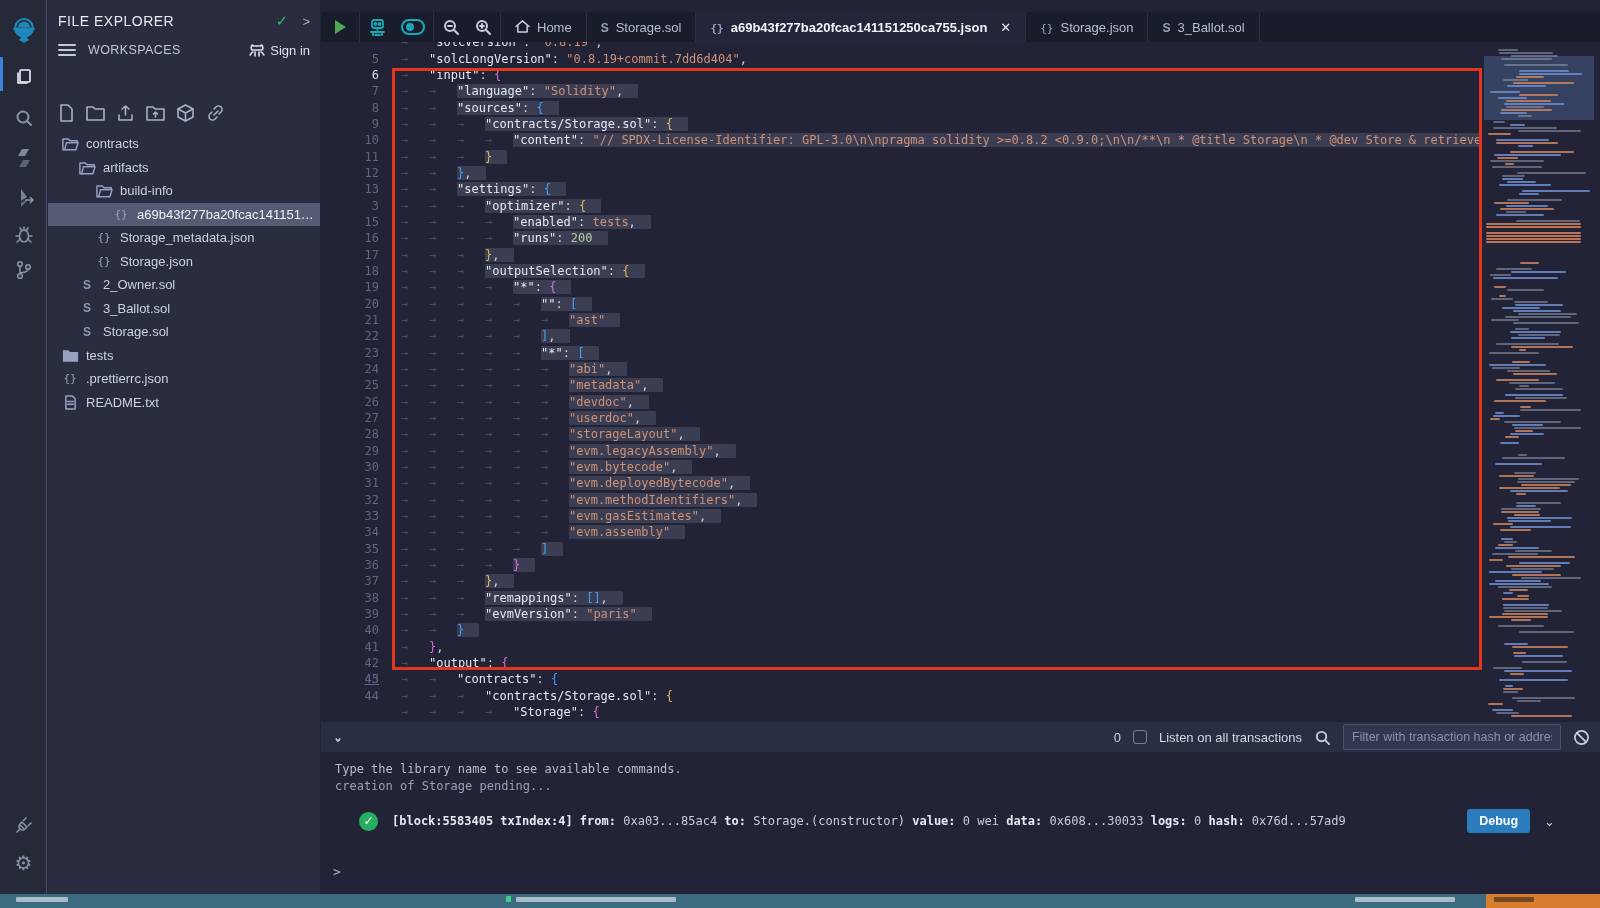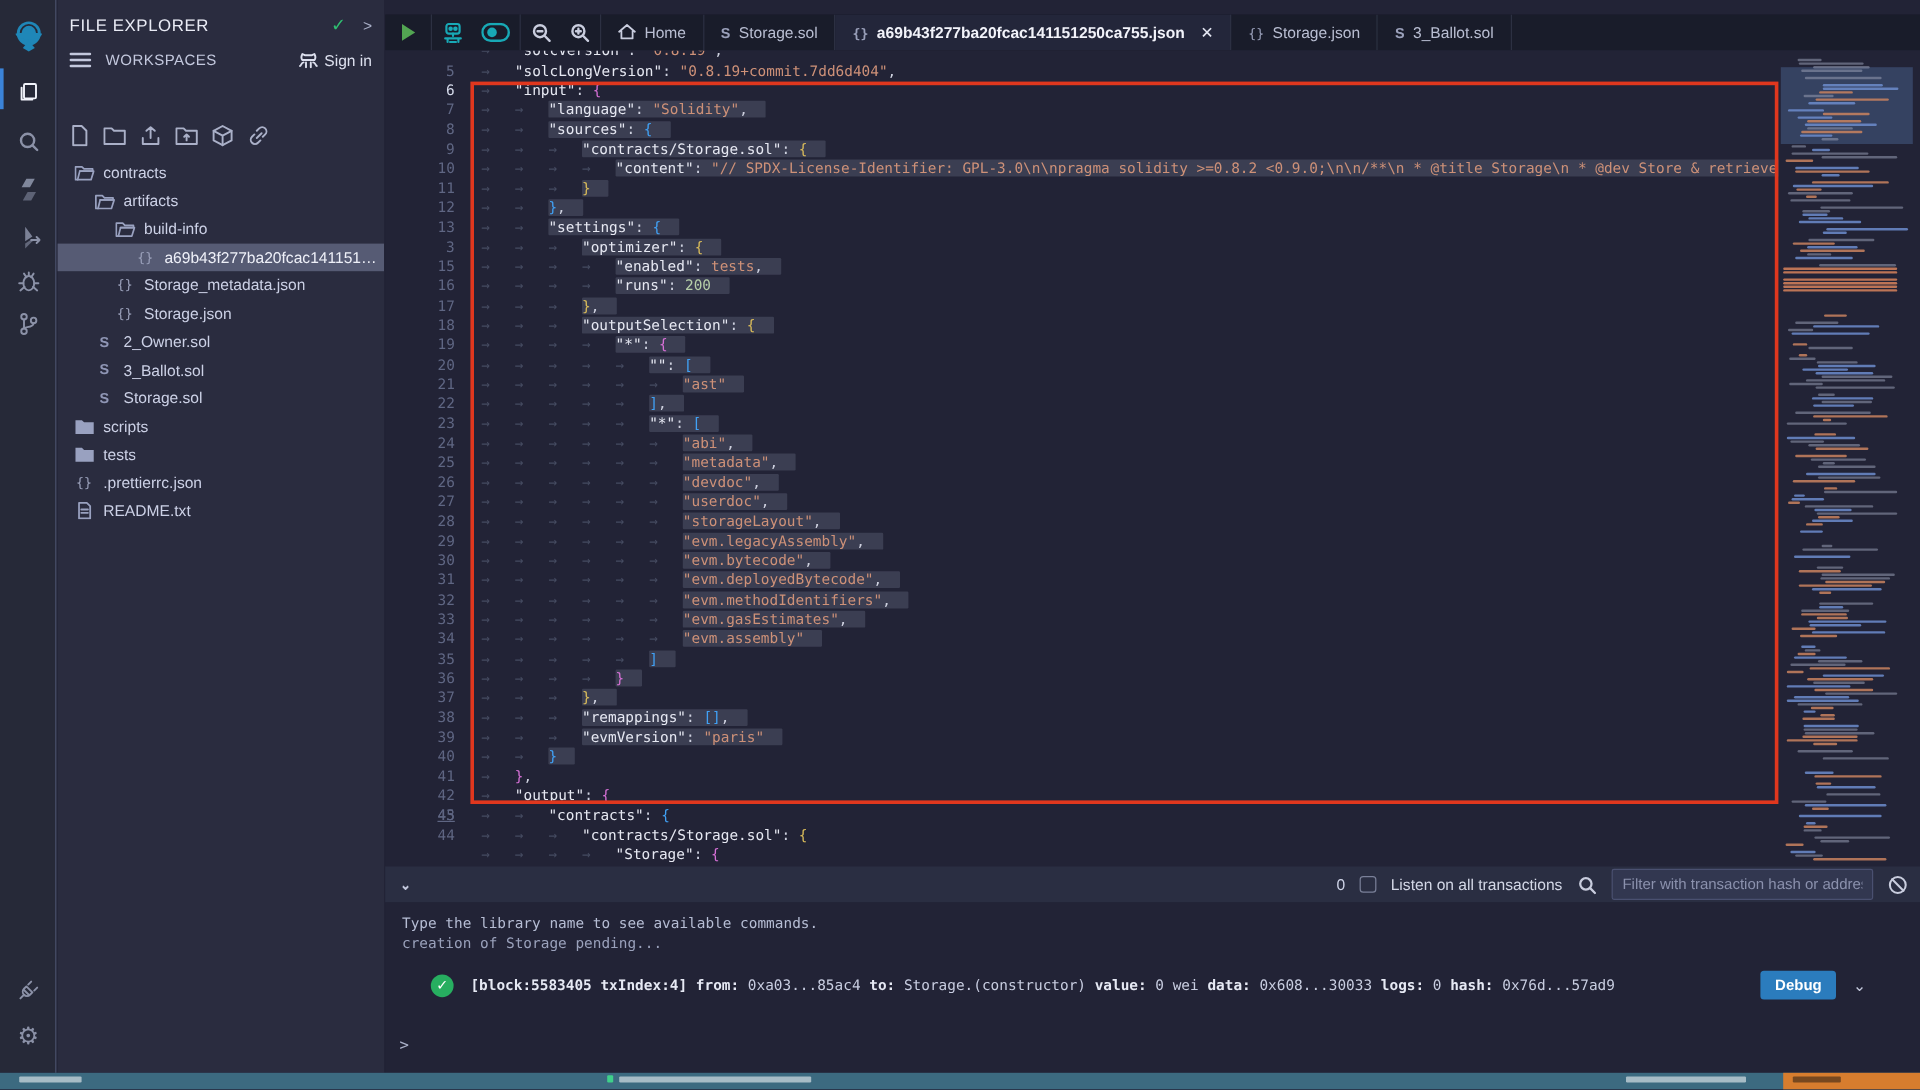--- a/index.html
+++ b/index.html
@@ -297,28 +297,20 @@
           <span class="ticon">
             <span class="sicon">S</span>
           </span>
           <span class="tlabel">3_Ballot.sol</span>
         </div>
         <div class="trow" style="padding-left: 30px;">
           <span class="ticon">
             <span class="sicon">S</span>
           </span>
           <span class="tlabel">Storage.sol</span>
-        </div>
-        <div class="trow" style="padding-left: 13px;">
-          <span class="ticon">
-            <svg width="17" height="15" viewBox="0 0 19 16" style="fill:#99a1c0;stroke:none">
-              <path d="M1 2h6l2 2h9v11H1z"></path>
-            </svg>
-          </span>
-          <span class="tlabel">scripts</span>
         </div>
         <div class="trow" style="padding-left: 13px;">
           <span class="ticon">
             <svg width="17" height="15" viewBox="0 0 19 16" style="fill:#99a1c0;stroke:none">
               <path d="M1 2h6l2 2h9v11H1z"></path>
             </svg>
           </span>
           <span class="tlabel">tests</span>
         </div>
         <div class="trow" style="padding-left: 13px;">

